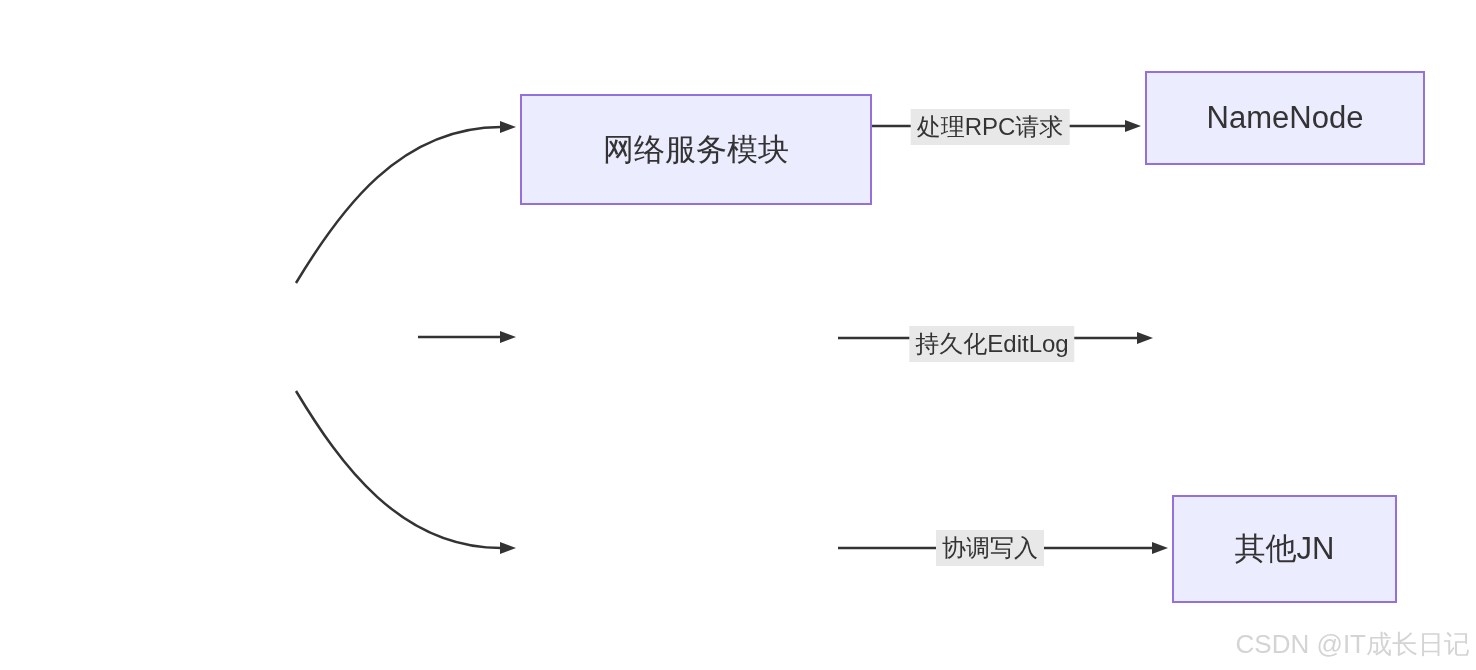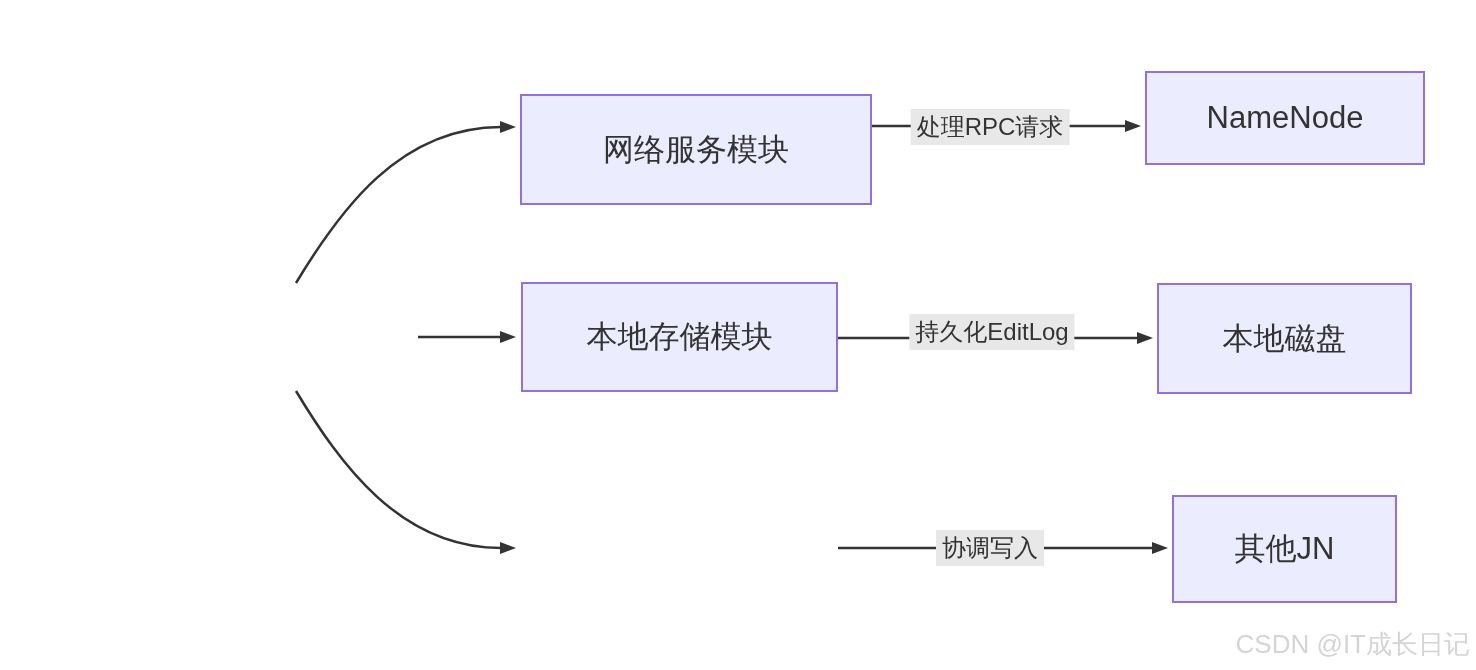--- a/index.html
+++ b/index.html
@@ -45,21 +45,21 @@
   .edge-label {
     position: absolute;
     transform: translate(-50%, -50%);
     background: #e8e8e8;
     color: #333333;
     font-size: 24px;
     padding: 2px 6px;
     white-space: nowrap;
   }
   .edge-label-rpc     { left: 990px; top: 127px; }
-  .edge-label-editlog { left: 992px; top: 332px; }
+  .edge-label-editlog { left: 992px; top: 344px; }
   .edge-label-write   { left: 990px; top: 548px; }
   .watermark {
     position: absolute;
     right: 6px;
     bottom: 8px;
     color: #d4d4d4;
     font-size: 26px;
     white-space: nowrap;
     user-select: none;
     margin-left: 30px;
@@ -80,28 +80,22 @@
     <path d="M418,337 L501,337" fill="none" stroke="#333333" stroke-width="2.5" marker-end="url(#arrow)"></path>
     <path d="M296,391 C340,464 400,548 501,548" fill="none" stroke="#333333" stroke-width="2.5" marker-end="url(#arrow)"></path>
     <path d="M838,126 L1126,126" fill="none" stroke="#333333" stroke-width="2.5" marker-end="url(#arrow)"></path>
     <path d="M838,338 L1138,338" fill="none" stroke="#333333" stroke-width="2.5" marker-end="url(#arrow)"></path>
     <path d="M838,548 L1153,548" fill="none" stroke="#333333" stroke-width="2.5" marker-end="url(#arrow)"></path>
   </svg>
 
   <div class="node node-network">
     <span>网络服务模块</span>
   </div>
-  <div class="node node-storage">
-    <span>本地存储模块</span>
-  </div>
   <div class="node node-namenode">
     <span>NameNode</span>
-  </div>
-  <div class="node node-disk">
-    <span>本地磁盘</span>
   </div>
   <div class="node node-otherjn">
     <span>其他JN</span>
   </div>
 
   <div class="edge-label edge-label-rpc">处理RPC请求</div>
   <div class="edge-label edge-label-editlog">持久化EditLog</div>
   <div class="edge-label edge-label-write">协调写入</div>
 
   <div class="watermark">CSDN @IT成长日记</div>

